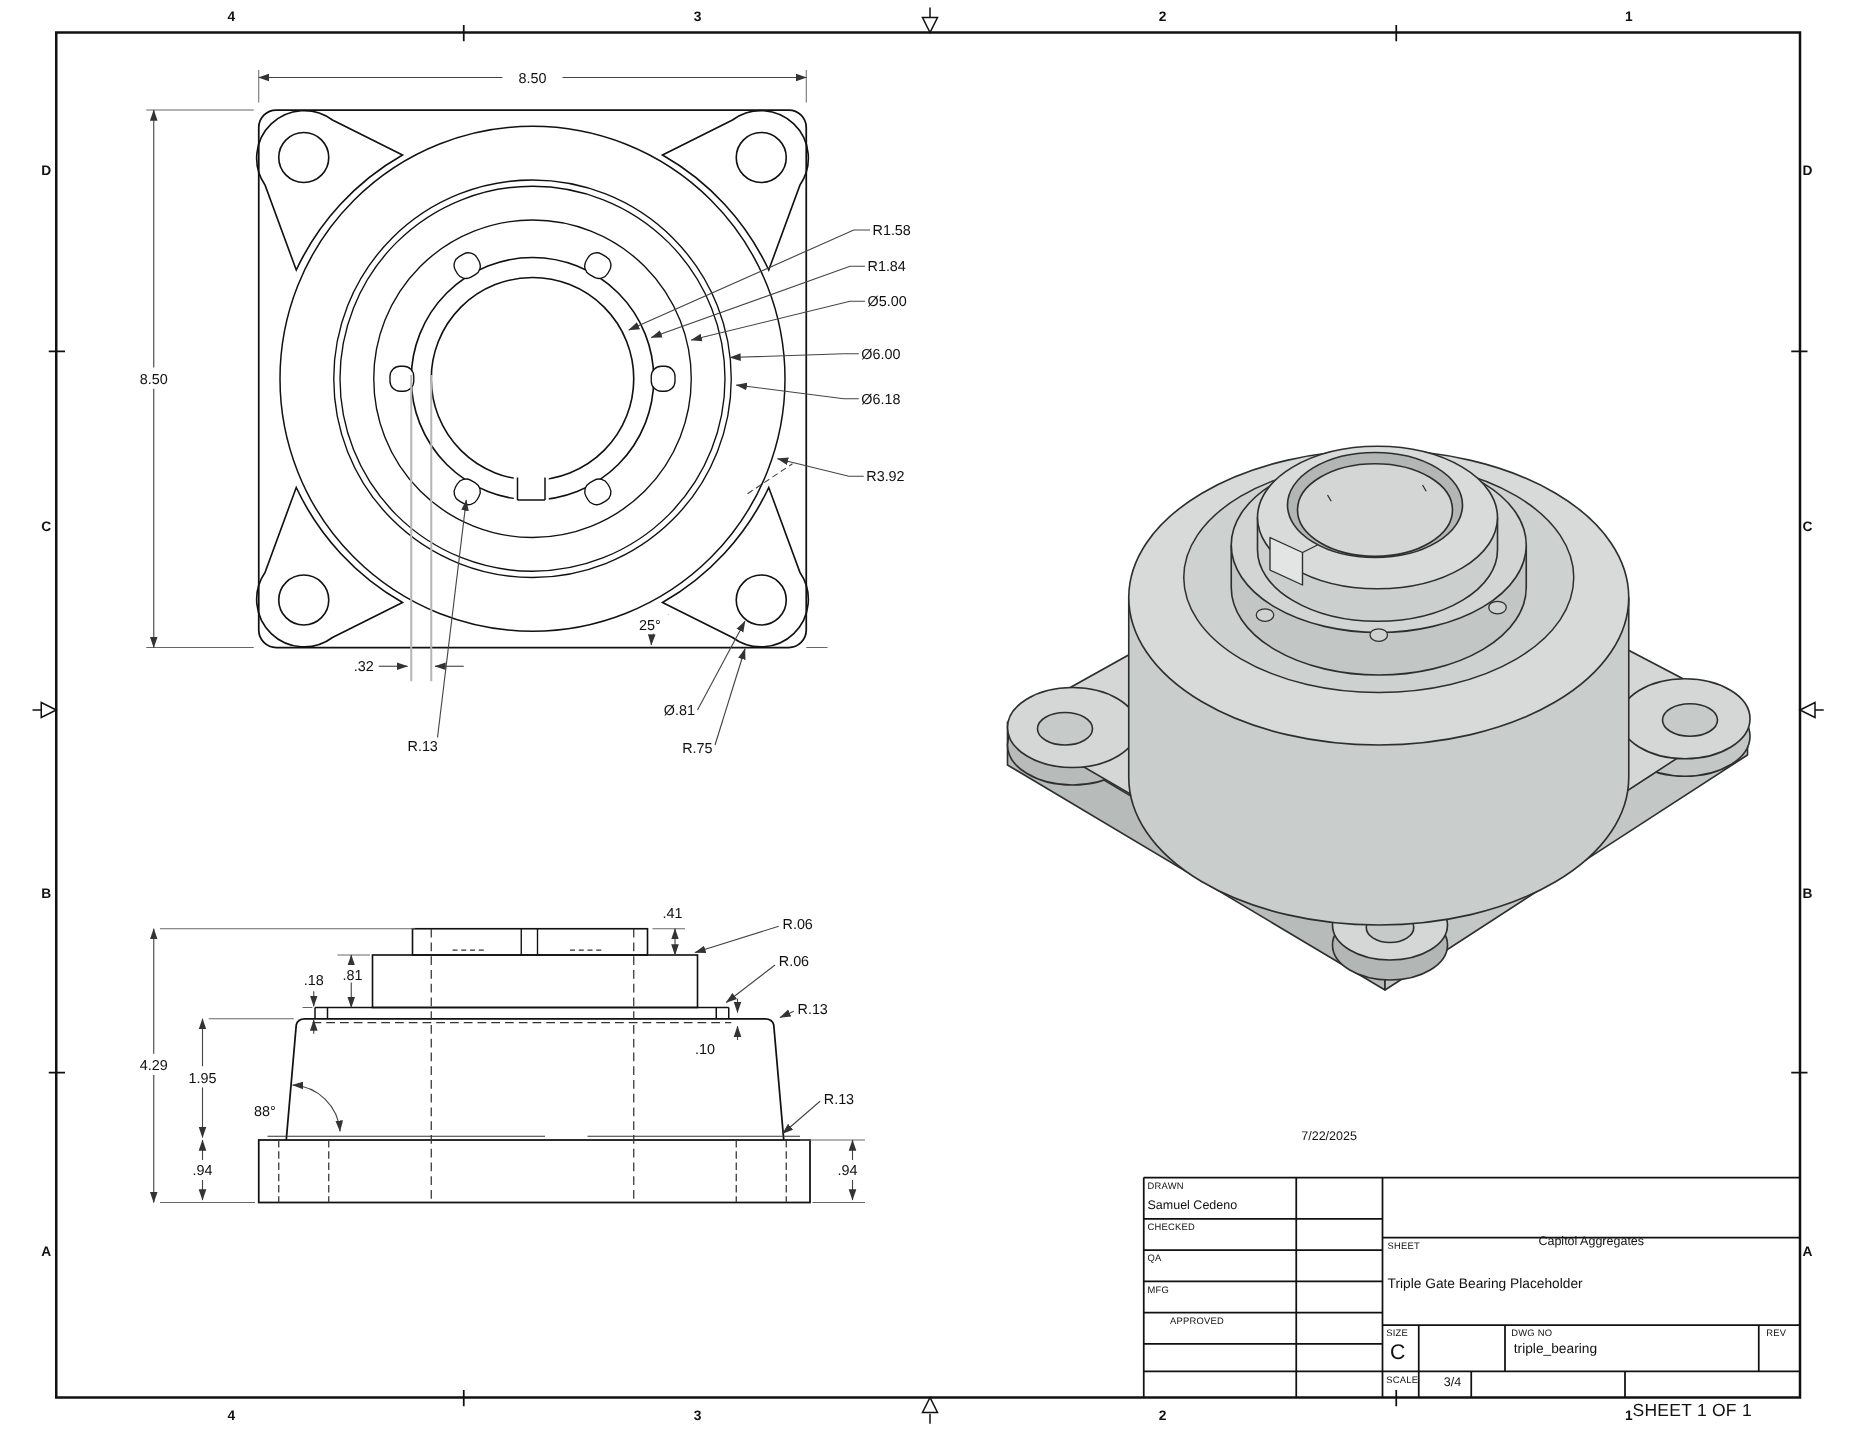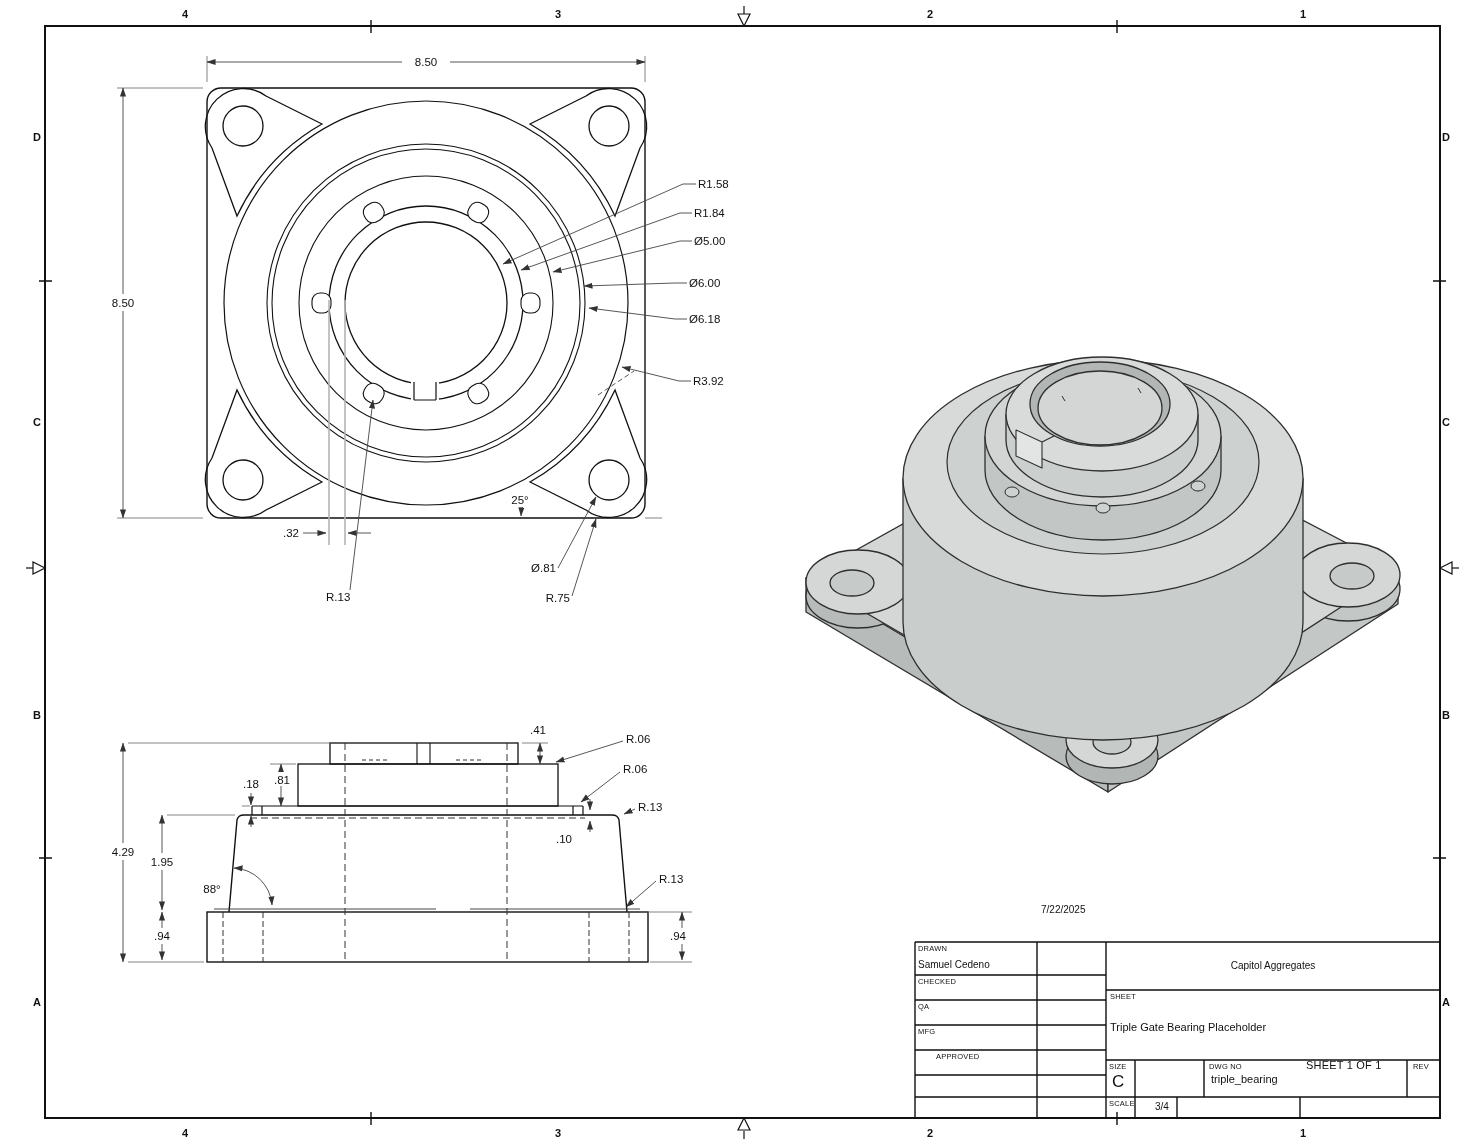--- a/index.html
+++ b/index.html
@@ -10,21 +10,21 @@
   svg{position:absolute;left:0;top:0;}
   
   .zone{position:absolute;font-size:11px;font-weight:bold;color:#111;
         transform:translate(-50%,-50%);}
   
   .tb{position:absolute;color:#111;white-space:nowrap;}
   .tb.lab{font-size:7.5px;font-weight:normal;letter-spacing:.2px;}
   .tb.val{font-size:10px;}
   .tb.big{font-size:11px;}
   .tb.size{font-size:17px;}
-  .tb.center{transform:translateX(-50%);}
+  .tb.center{transform:translateX(-50%);margin-top:28px;}
   text.dim{font-size:11.5px;fill:#111;}
   text.dim.mid{text-anchor:middle;}
   text.dim.end{text-anchor:end;}
 </style>
 </head>
 <body>
 
 <div class="sheet">
 
 <svg width="1484" height="1145" viewBox="0 0 1484 1145">
@@ -279,15 +279,15 @@
 <div class="tb val center" style="left:1273px;top:960px">Capitol Aggregates</div>
 <div class="tb lab" style="left:1110px;top:992px">SHEET</div>
 <div class="tb big" style="left:1110px;top:1021px">Triple Gate Bearing Placeholder</div>
 <div class="tb lab" style="left:1109px;top:1062px">SIZE</div>
 <div class="tb size" style="left:1112px;top:1072px">C</div>
 <div class="tb lab" style="left:1209px;top:1062px">DWG NO</div>
 <div class="tb big" style="left:1211px;top:1073px">triple_bearing</div>
 <div class="tb lab" style="left:1413px;top:1062px">REV</div>
 <div class="tb lab" style="left:1109px;top:1099px">SCALE</div>
 <div class="tb val" style="left:1155px;top:1101px">3/4</div>
-<div class="tb lab" style="left:1306px;top:1059px;font-size:11px">SHEET 1  OF 1</div>
+<div class="tb lab" style="left:1306px;top:1120px;font-size:14px">SHEET 1  OF 1</div>
 
 </div>
 
 </body></html>

